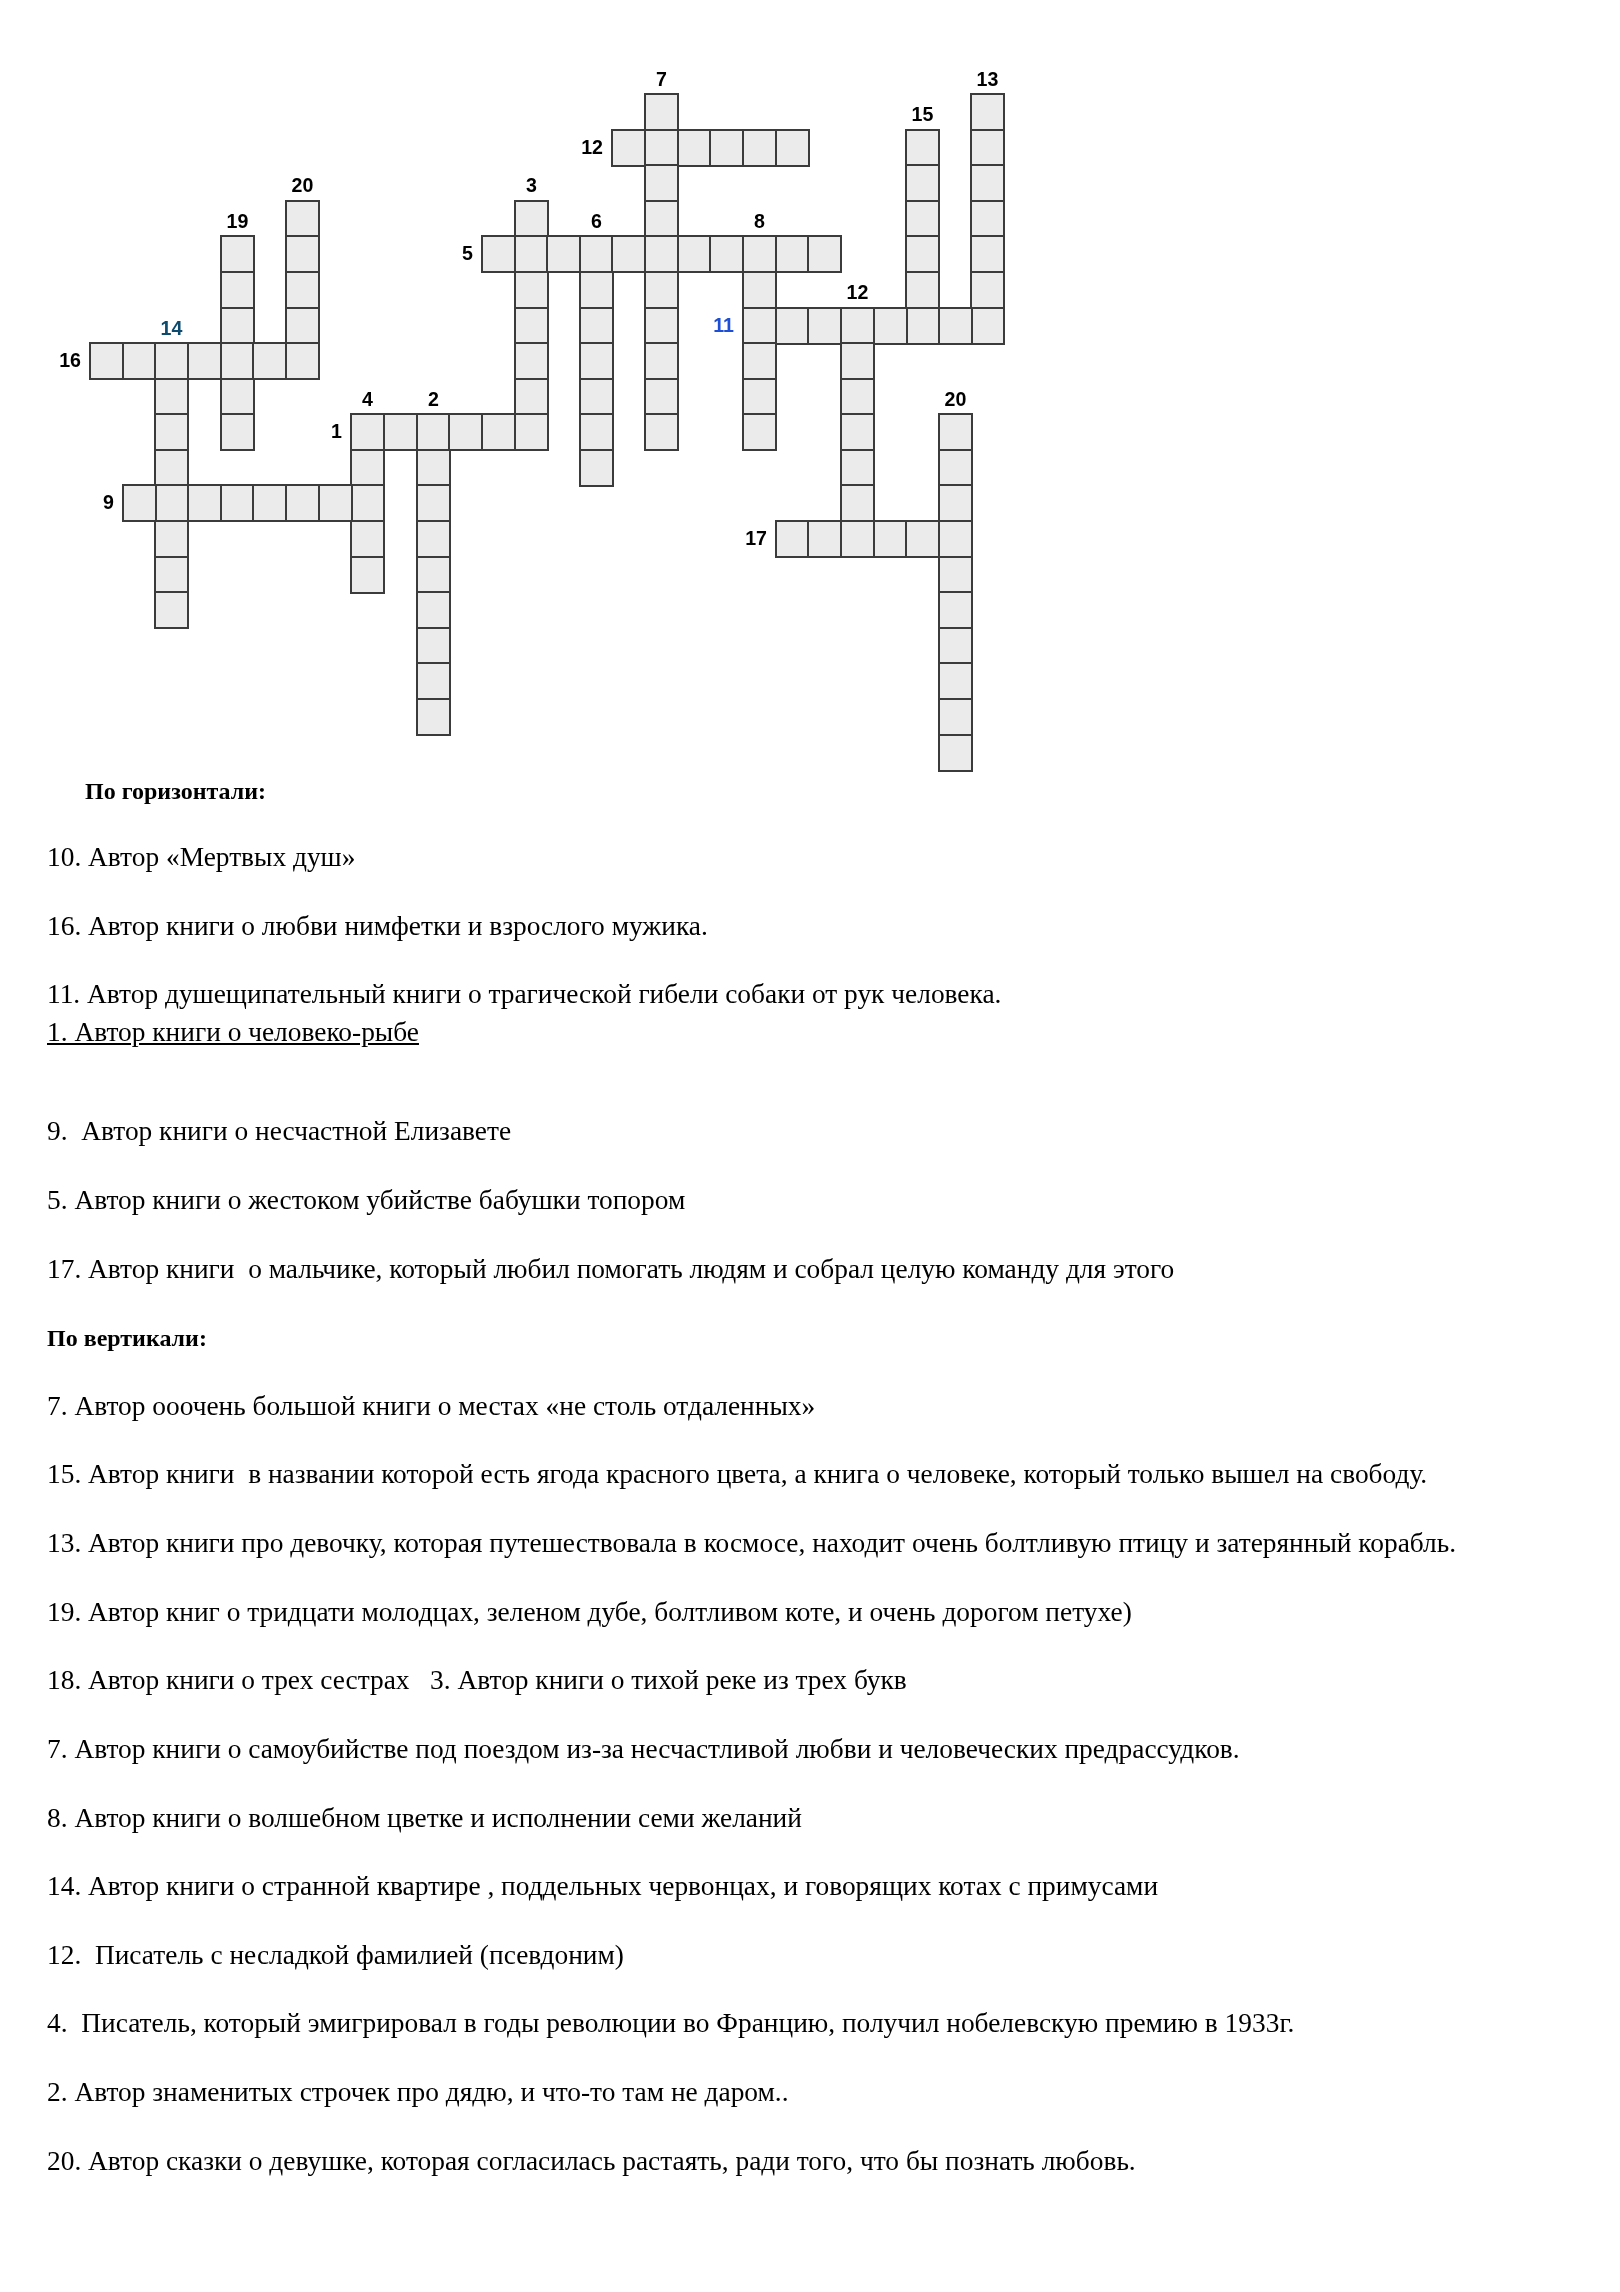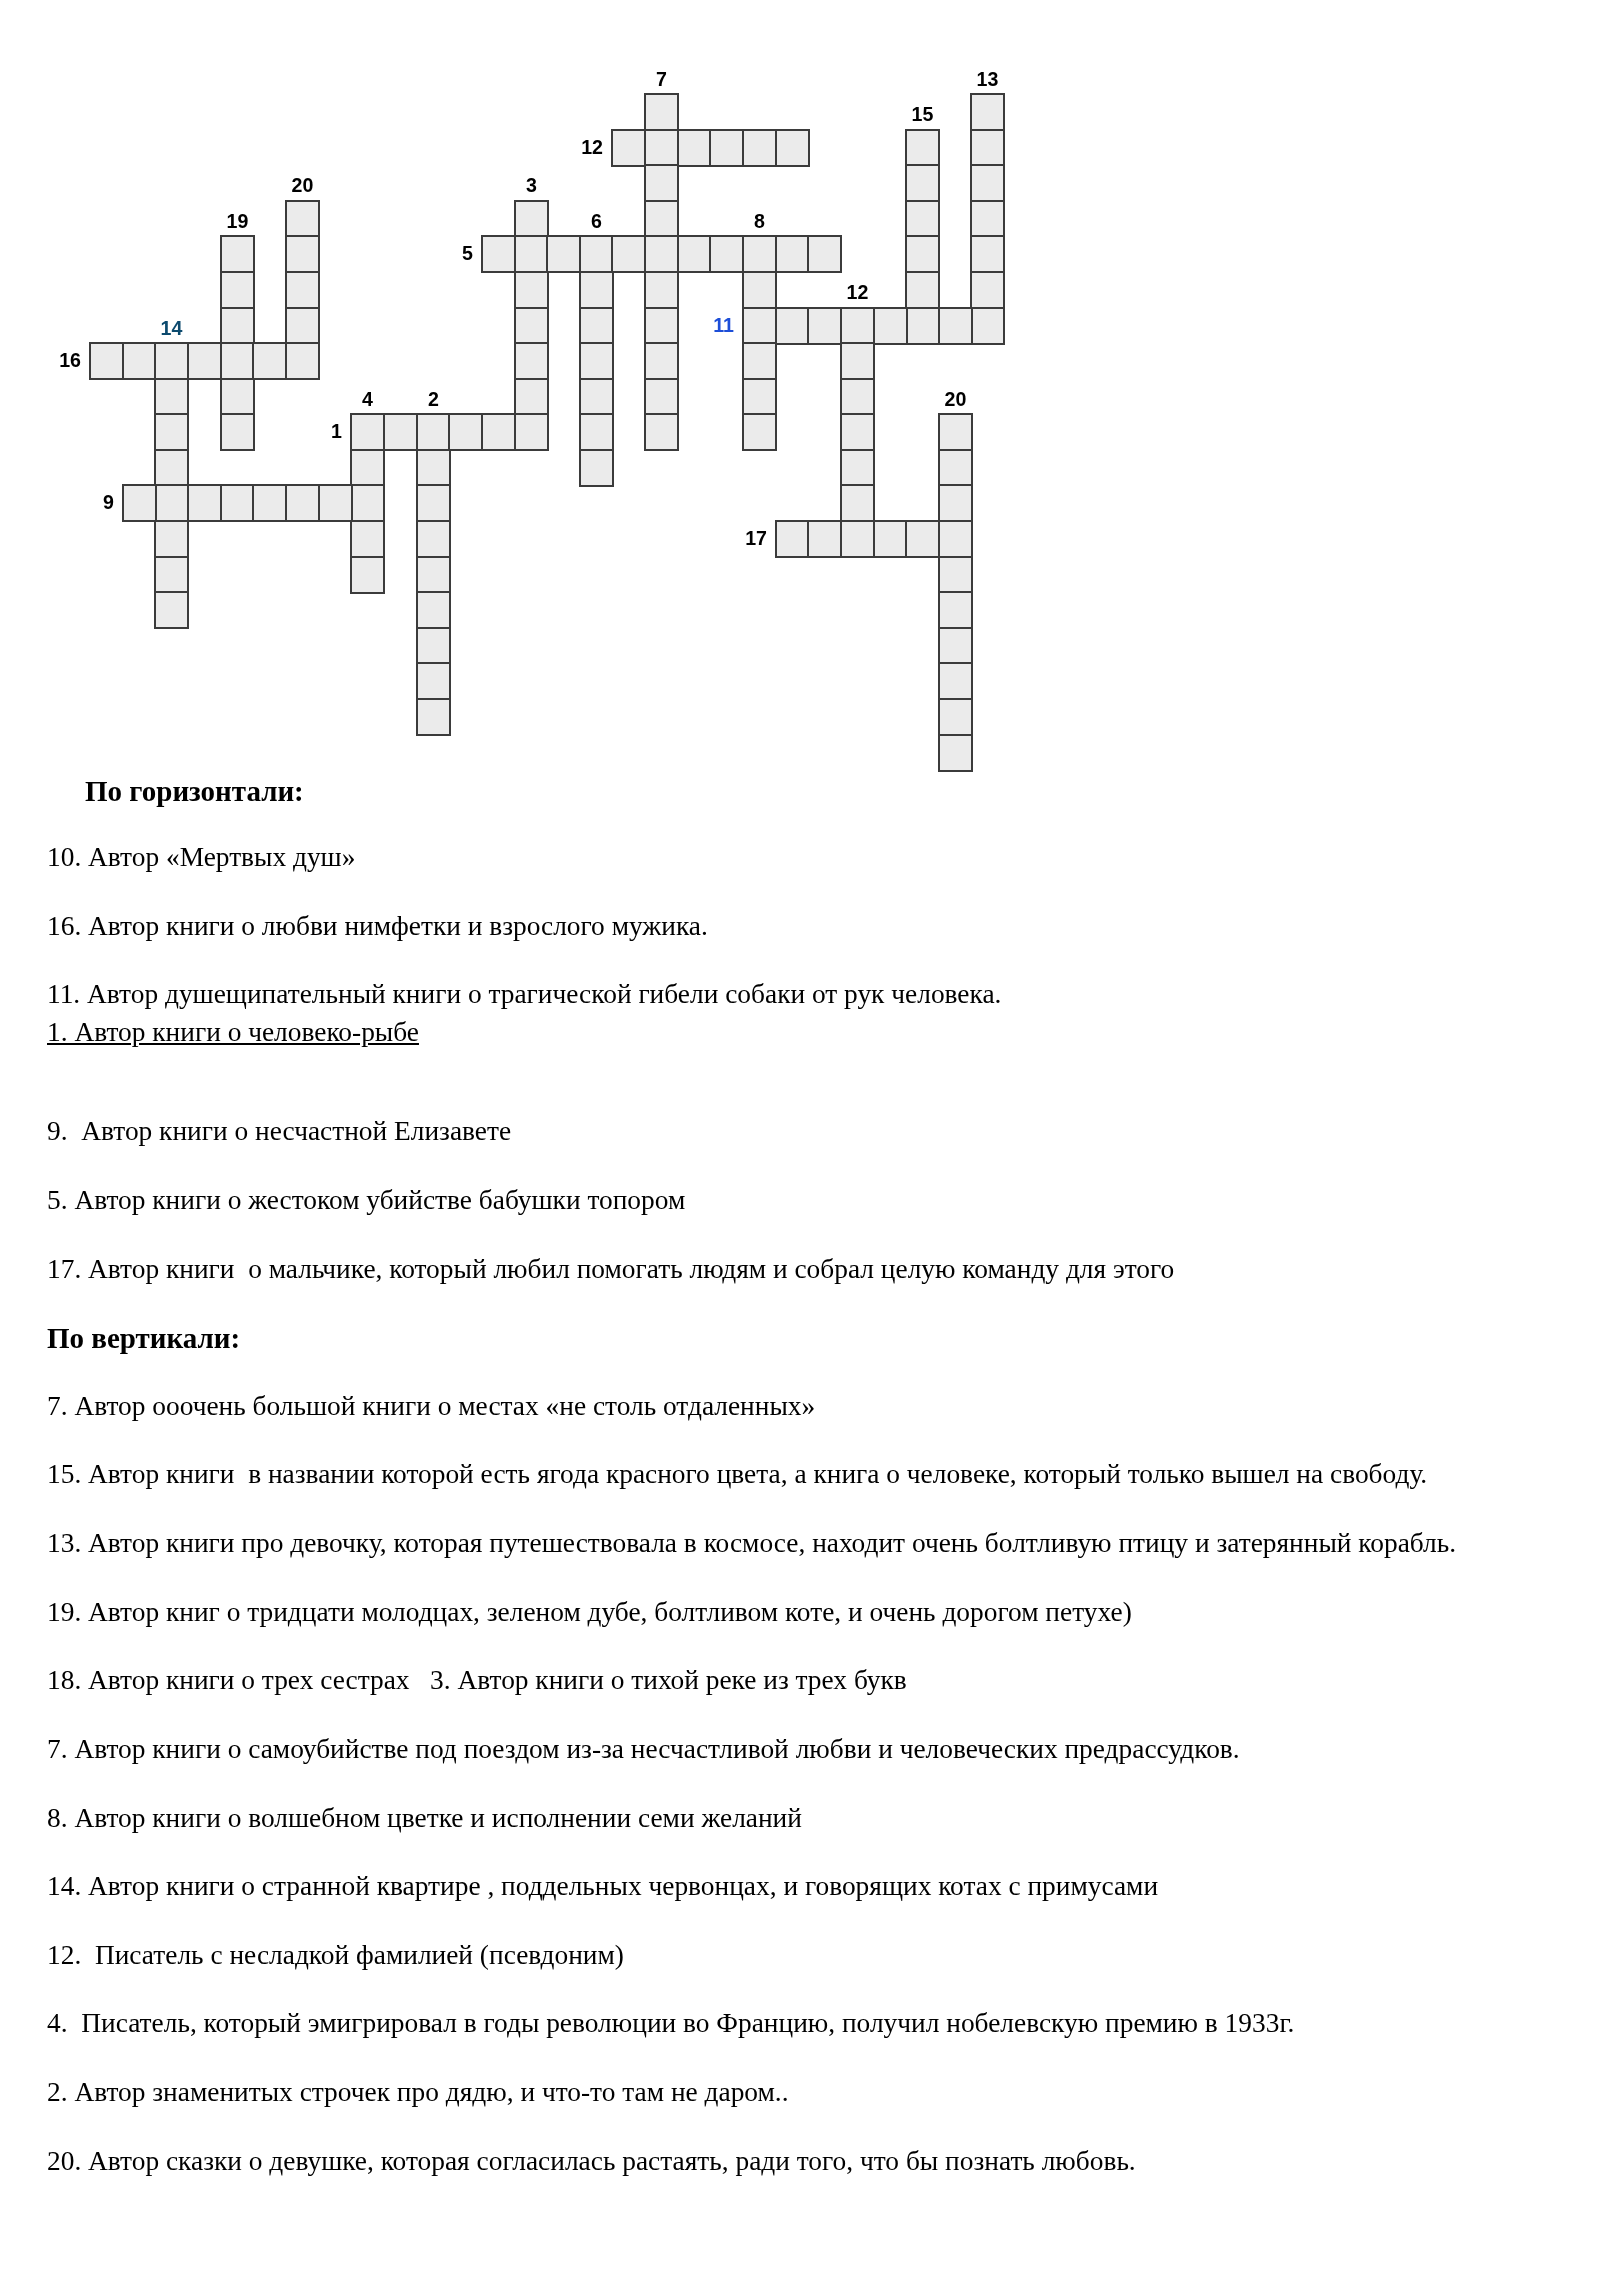--- a/index.html
+++ b/index.html
@@ -25,21 +25,21 @@
     font-size:19.6px;
     color:#000000;
     display:flex;
     line-height:1;
   }
   .gnum-across{align-items:center;justify-content:flex-end;}
   .gnum-down{align-items:flex-end;justify-content:center;}
   .heading{
     position:absolute;
     font-weight:bold;
-    font-size:29px;
+    font-size:24px;
     line-height:33px;
     white-space:pre;
   }
   .clue{
     position:absolute;
     font-size:27.4px;
     line-height:33px;
     white-space:pre;
   }
 </style>

